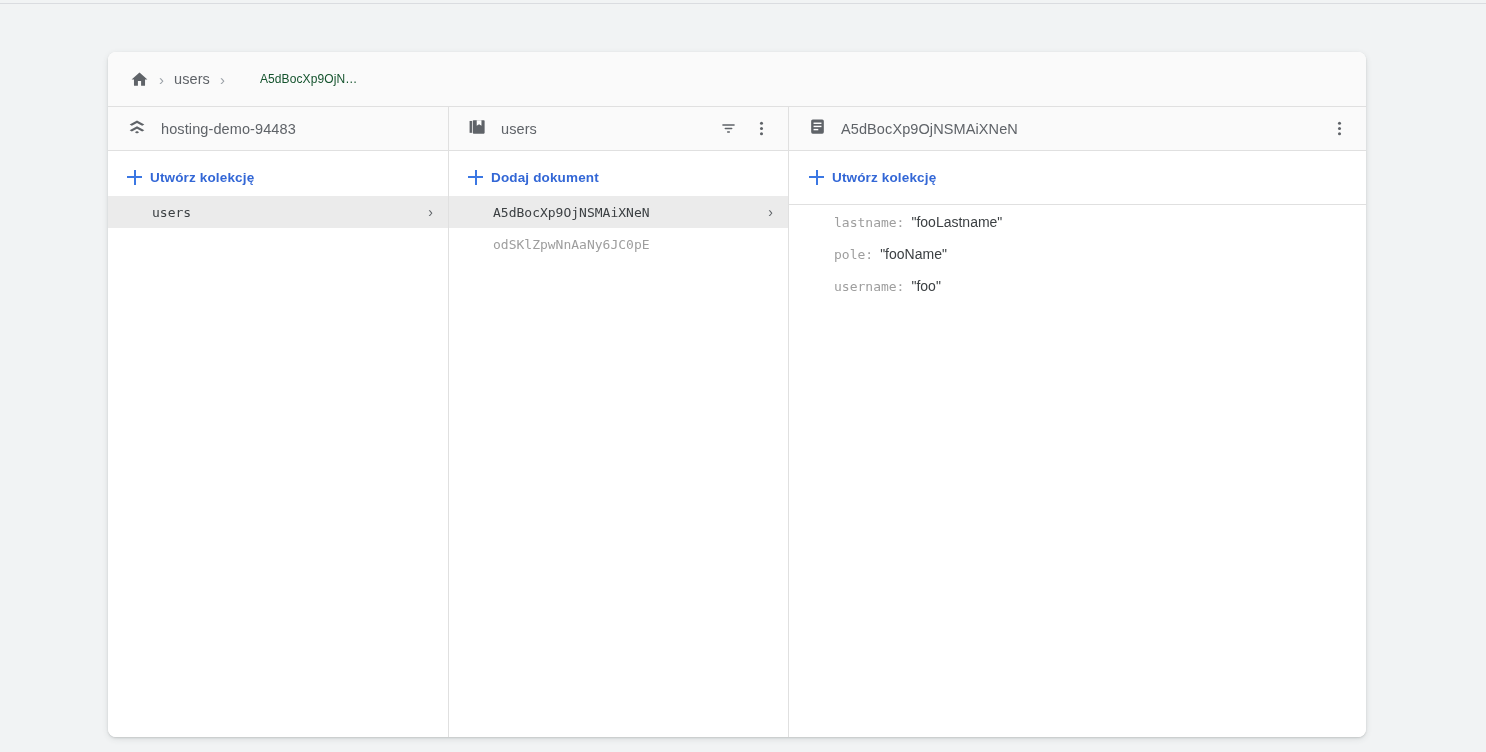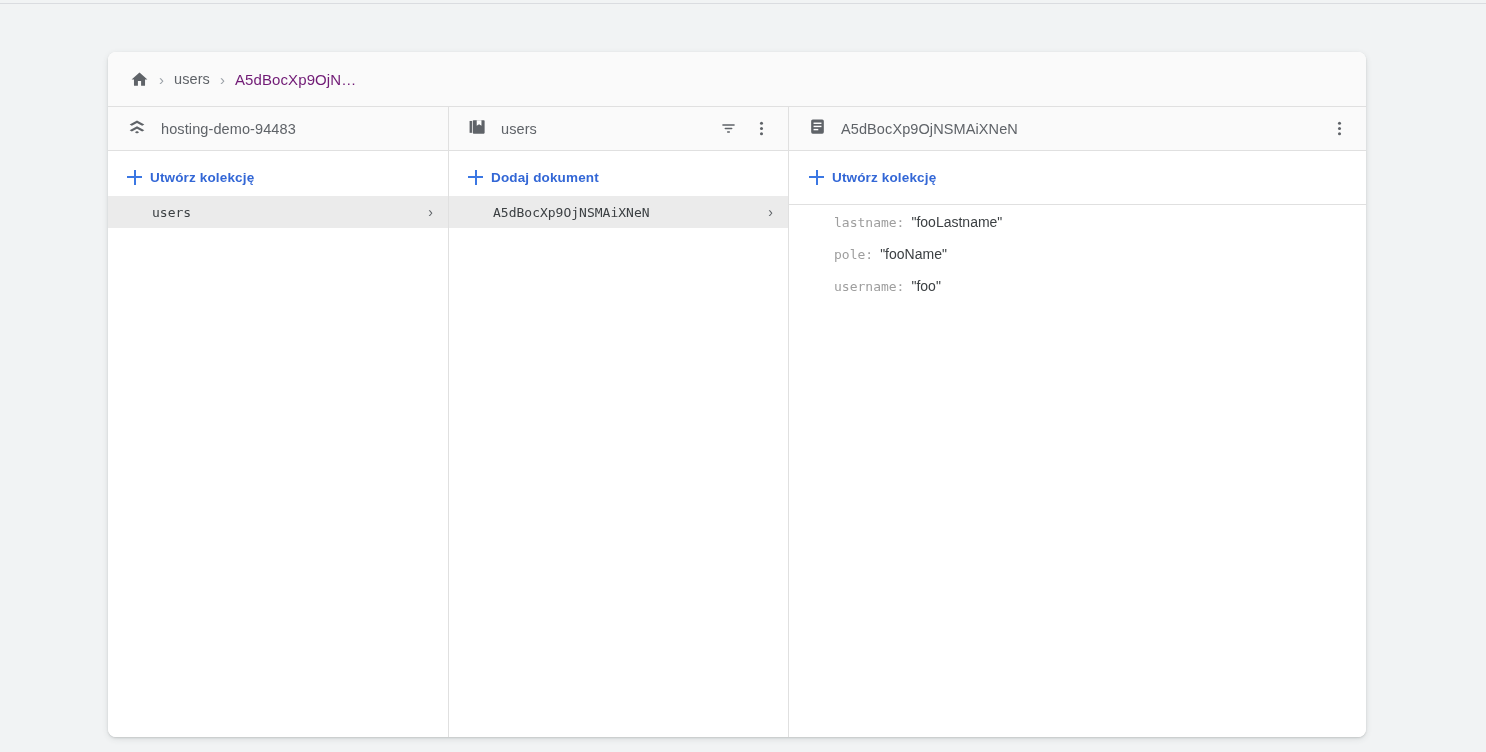--- a/index.html
+++ b/index.html
@@ -54,23 +54,24 @@
     line-height: 1;
     display: flex;
     align-items: center;
   }
   .crumb-link {
     color: #5f6368;
     font-size: 14.5px;
     letter-spacing: .1px;
   }
   .crumb-current {
-    color: #701a75;
-    font-size: 15px;
+    color: #14532d;
+    font-size: 12px;
     letter-spacing: .1px;
+    margin-left: 25px;
   }
 
   
   .panels {
     flex: 1 1 auto;
     display: flex;
     min-height: 0;
   }
   .panel {
     display: flex;
@@ -273,20 +274,24 @@
       <div class="add-row add-row-first">
         <span class="plus-icon"></span>
         <span class="add-label">Dodaj dokument</span>
       </div>
 
       <div class="list">
         <div class="list-row selected">
           <span class="row-label">A5dBocXp9OjNSMAiXNeN</span>
           <span class="chevron">›</span>
         </div>
+        <div class="list-row">
+          <span class="row-label">odSKlZpwNnAaNy6JC0pE</span>
+          <span class="chevron"></span>
+        </div>
       </div>
     </div>
 
     <div class="panel panel-fields">
       <div class="panel-header">
         <span>
           <svg width="19" height="19" viewBox="0 0 24 24" aria-hidden="true">
             <rect x="4" y="3" width="16" height="18" rx="2" fill="#5f6368"></rect>
             <rect x="7" y="7" width="10" height="1.8" fill="#ffffff"></rect>
             <rect x="7" y="11" width="10" height="1.8" fill="#ffffff"></rect>

